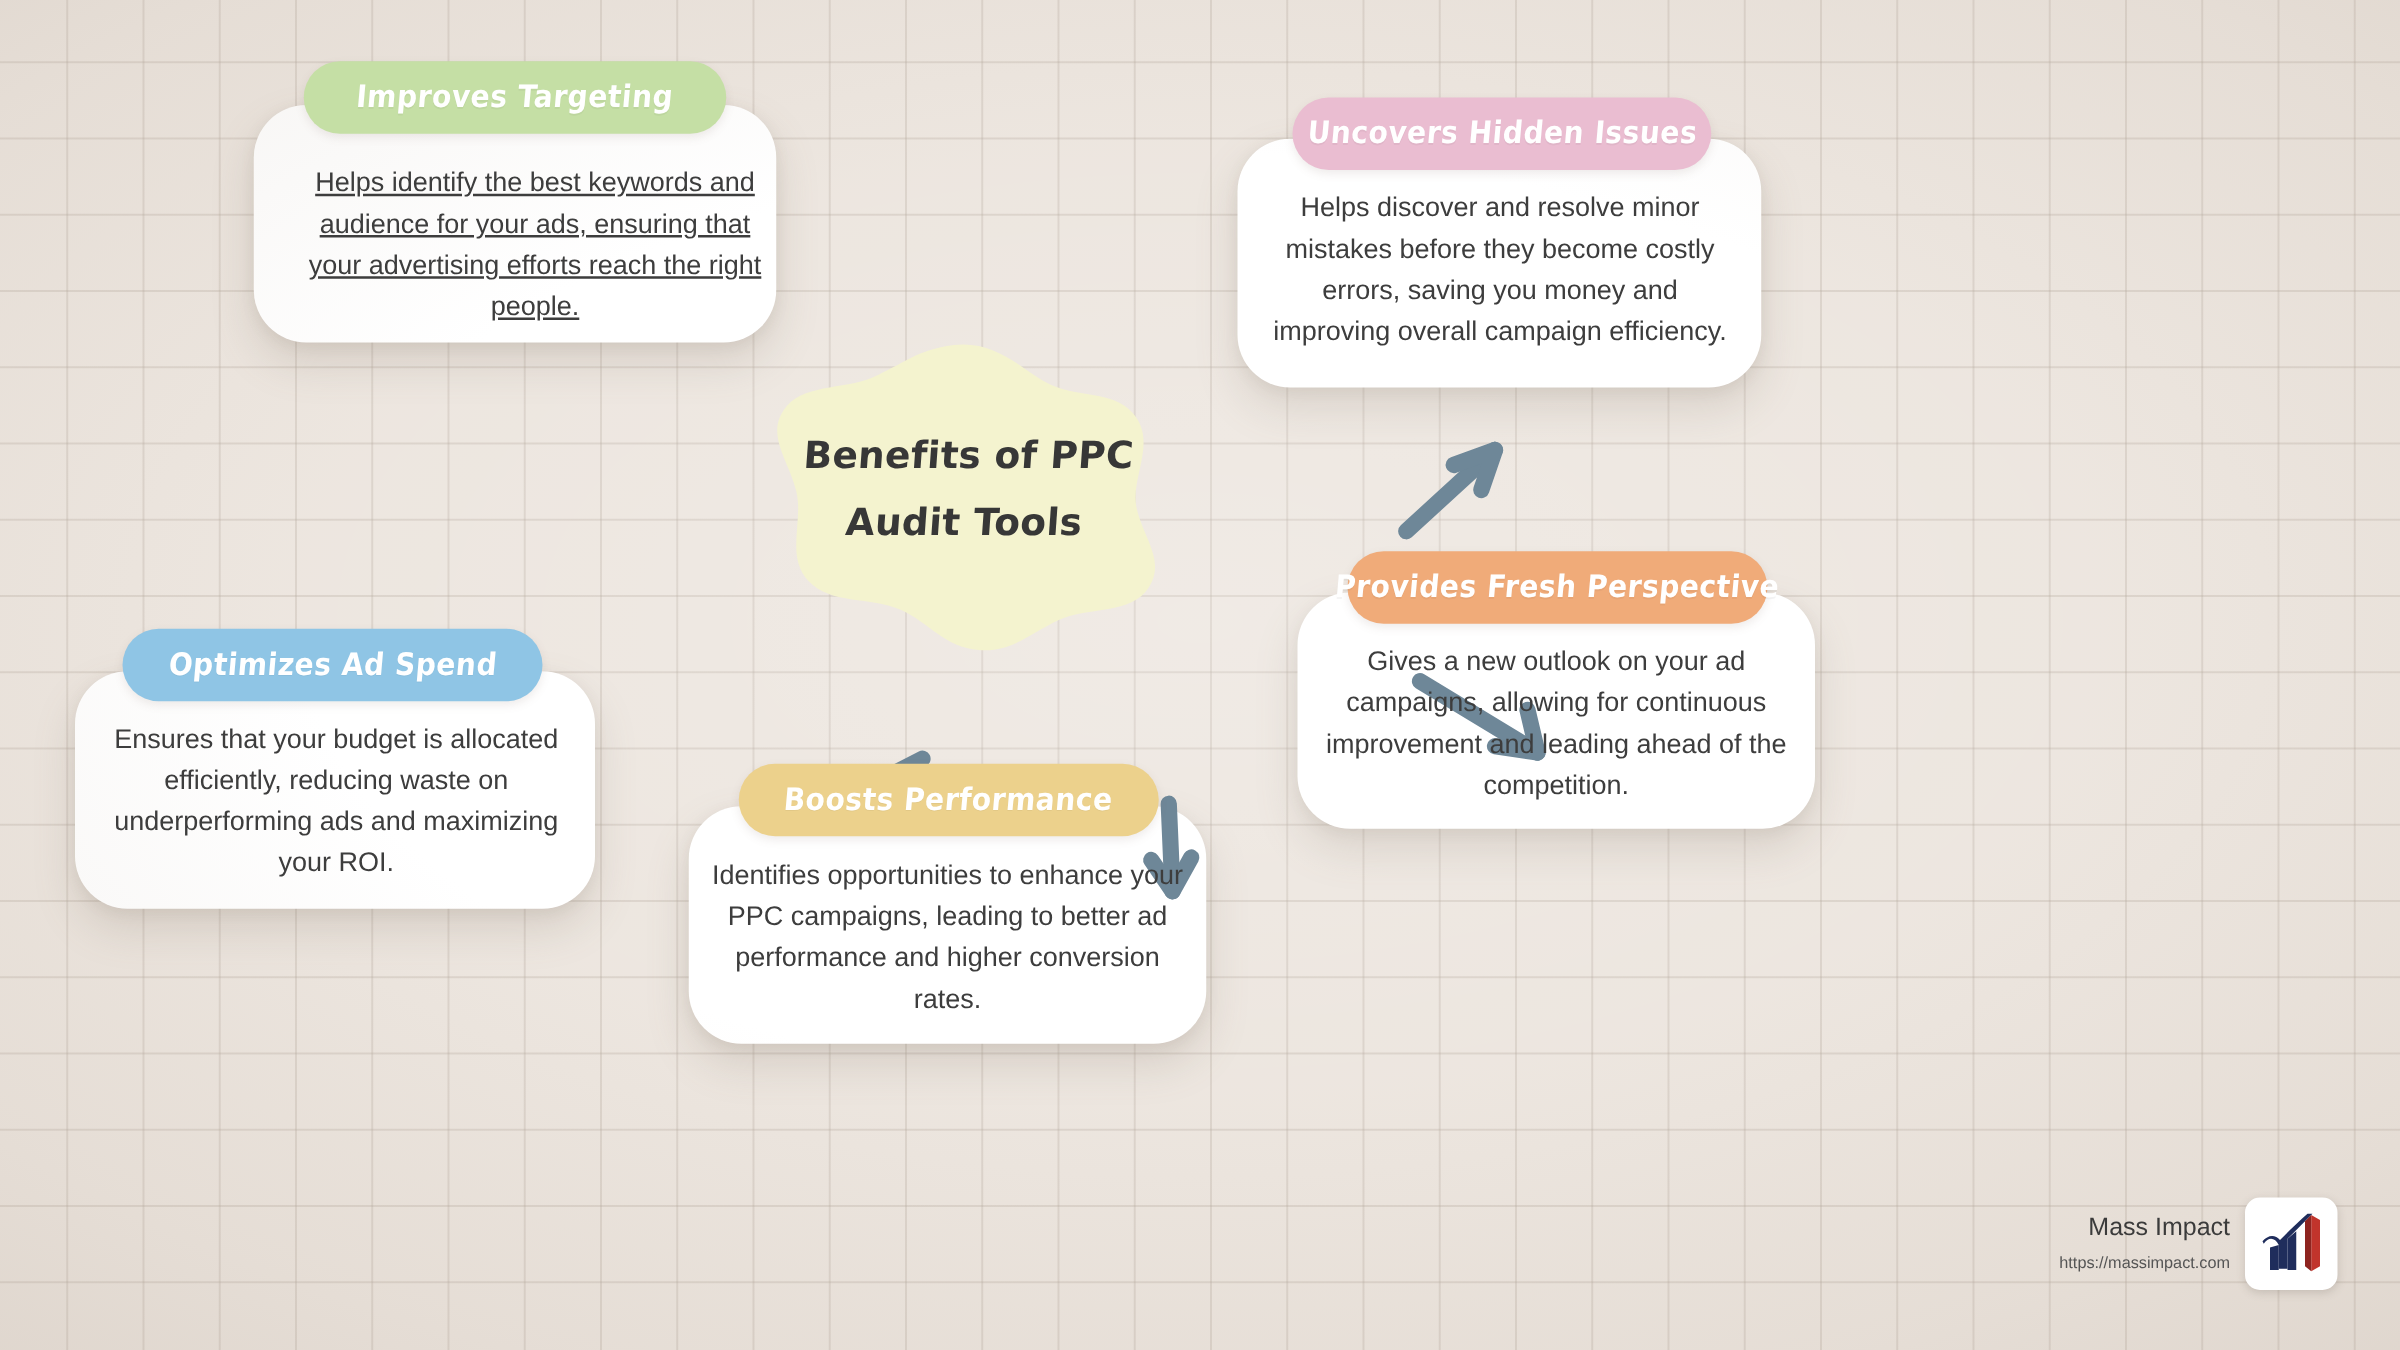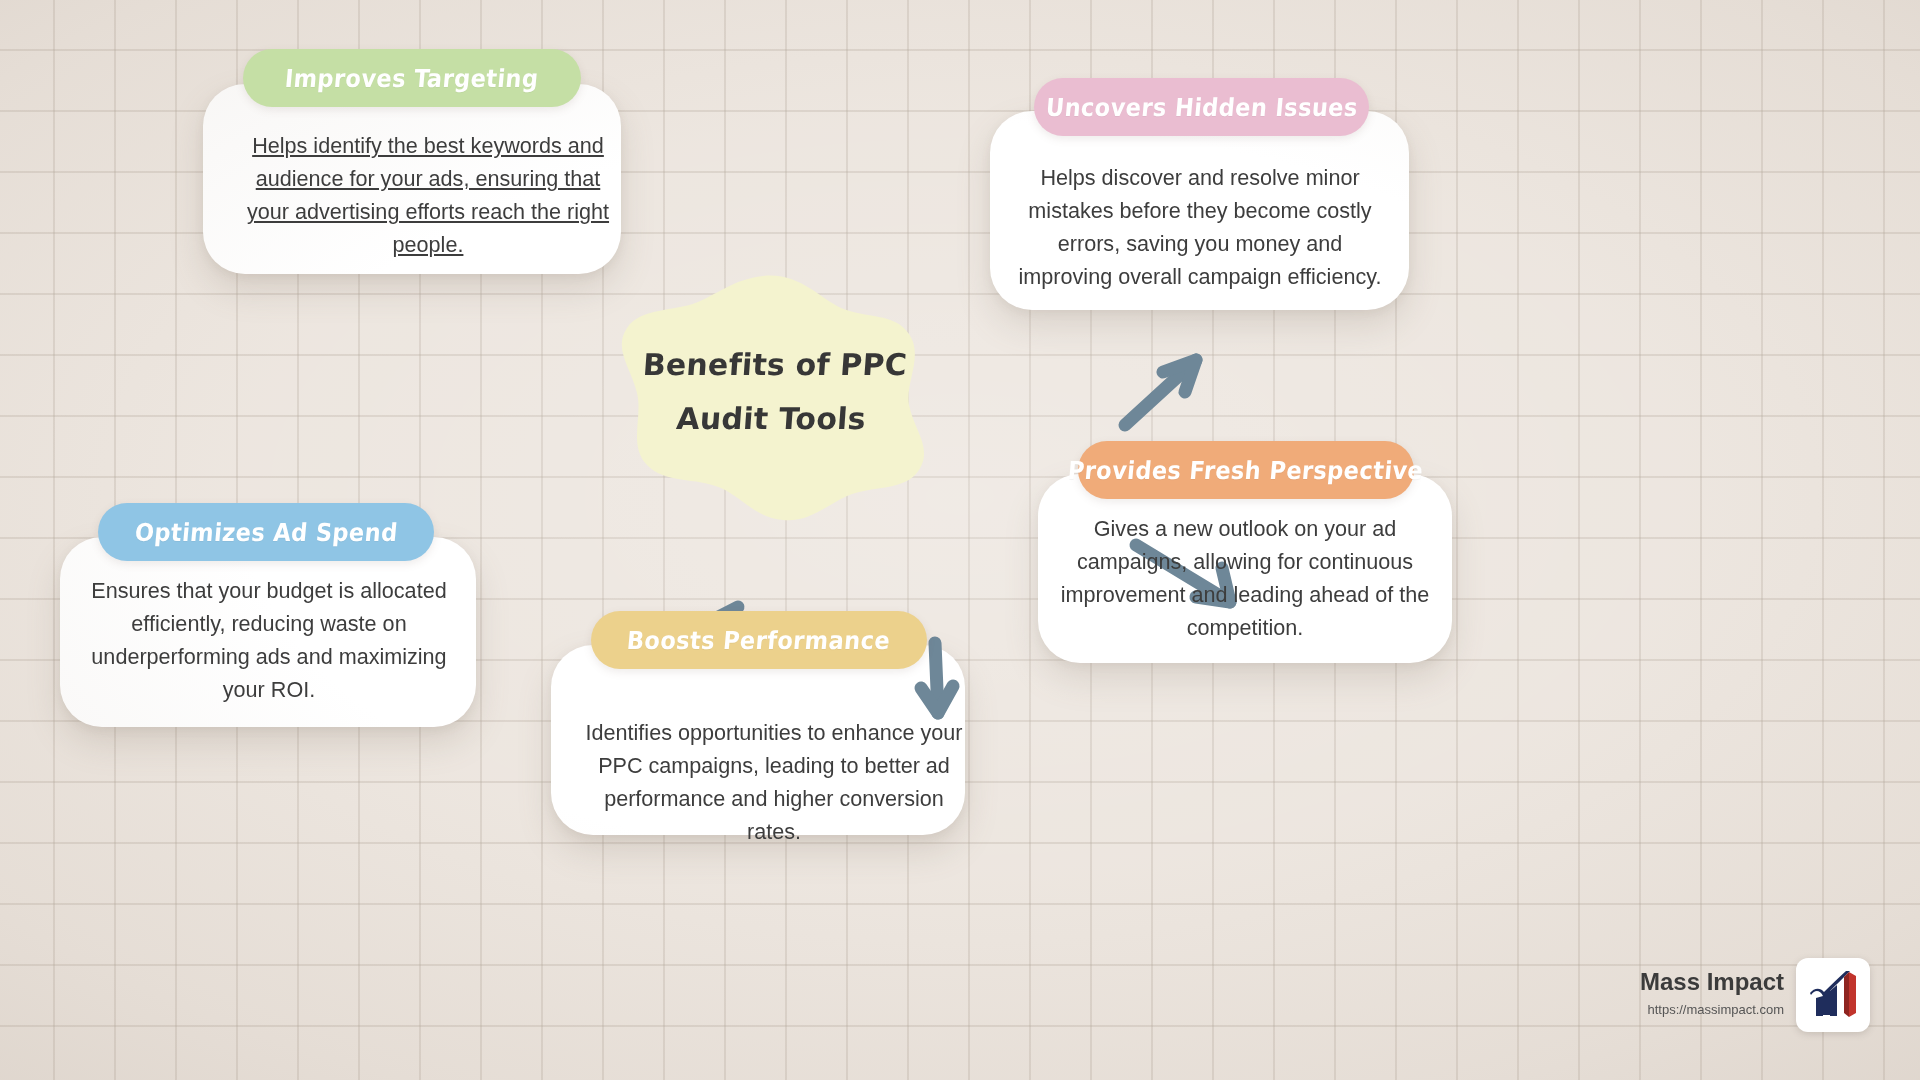--- a/index.html
+++ b/index.html
@@ -82,33 +82,33 @@
     text-align: center;
   }
 
   
   #card-improves-targeting      { left: 203px; top: 84px;  width: 418px; height: 190px; }
   #card-improves-targeting .card-pill { left: 40px;  top: -35px; width: 338px; background: #c5dfa5; }
   #card-improves-targeting .card-text { left: 40px;  top: 45px;  width: 370px; text-decoration: underline; }
 
   #card-uncovers-hidden-issues  { left: 990px; top: 111px; width: 419px; height: 199px; }
   #card-uncovers-hidden-issues .card-pill { left: 44px; top: -33px; width: 335px; background: #eabdd1; }
-  #card-uncovers-hidden-issues .card-text { left: 20px; top: 38px;  width: 380px; margin-top: 12px; }
+  #card-uncovers-hidden-issues .card-text { left: 20px; top: 38px;  width: 380px; }
 
   #card-provides-fresh-perspective { left: 1038px; top: 474px; width: 414px; height: 189px; }
   #card-provides-fresh-perspective .card-pill { left: 40px; top: -33px; width: 336px; background: #f0ab79; }
   #card-provides-fresh-perspective .card-text { left: 14px; top: 38px;  width: 386px; }
 
   #card-optimizes-ad-spend      { left: 60px;  top: 537px; width: 416px; height: 190px; }
   #card-optimizes-ad-spend .card-pill { left: 38px; top: -34px; width: 336px; background: #8fc5e5; }
   #card-optimizes-ad-spend .card-text { left: 18px; top: 37px;  width: 382px; }
 
   #card-boosts-performance      { left: 551px; top: 645px; width: 414px; height: 190px; }
   #card-boosts-performance .card-pill { left: 40px; top: -34px; width: 336px; background: #ecd18c; }
-  #card-boosts-performance .card-text { left: 28px; top: 38px;  width: 390px; margin-top: 33px; }
+  #card-boosts-performance .card-text { left: 12px; top: 38px;  width: 390px; }
 
   
   #center-blob {
     position: absolute;
     left: 613px;
     top: 272px;
     width: 320px;
     height: 250px;
     z-index: 4;
   }
@@ -149,22 +149,22 @@
     display: flex;
     align-items: center;
     justify-content: flex-end;
     gap: 12px;
     z-index: 6;
   }
   #brand-textblock { text-align: right; }
   #brand-name {
     color: #3b3b3b;
     font-family: "Liberation Sans", sans-serif;
-    font-weight: 700;
-    font-size: 24px;
+    font-weight: 400;
+    font-size: 20px;
     line-height: 30px;
   }
   #brand-url {
     color: #555555;
     font-family: "Liberation Sans", sans-serif;
     font-size: 13px;
     line-height: 26px;
   }
   #brand-logo {
     width: 74px;

